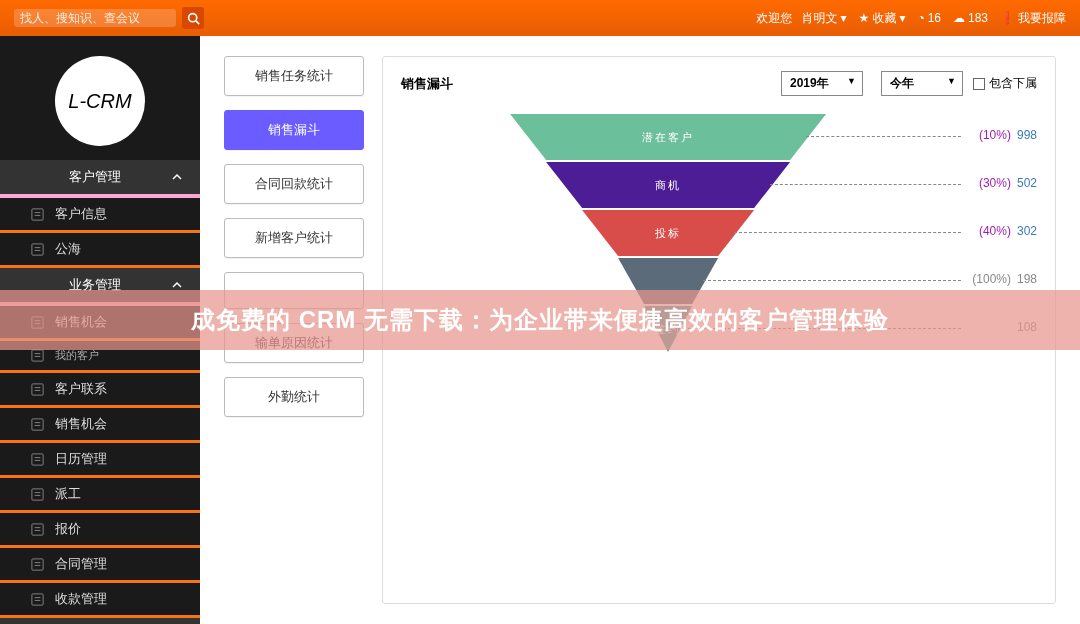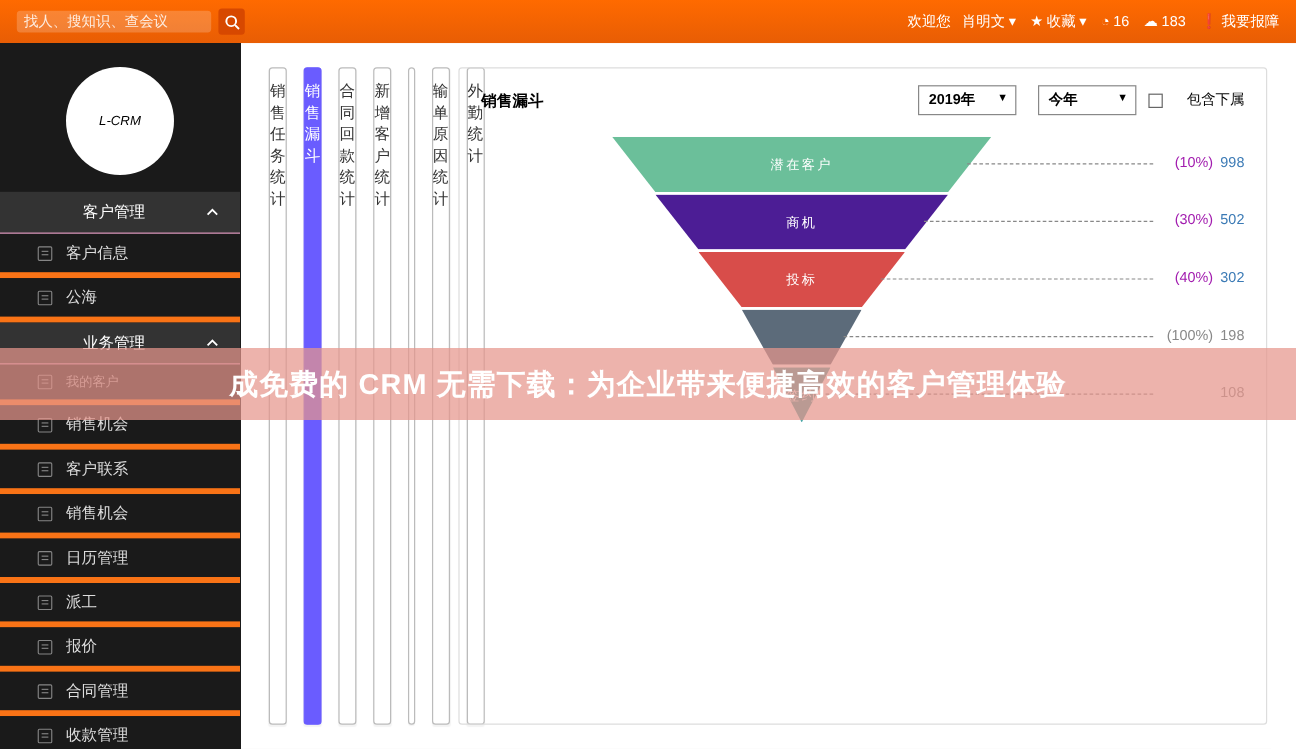--- a/index.html
+++ b/index.html
@@ -10,41 +10,41 @@
 .search-input { background: transparent; border: none; color: #fff; font-size: 12px; width: 150px; outline: none; }
 .search-input::placeholder { color: rgba(255,255,255,0.85); }
 .search-btn { width: 22px; height: 22px; background: #d74800; border-radius: 3px; display: flex; align-items: center; justify-content: center; margin-left: 6px; cursor: pointer; }
 .top-right { margin-left: auto; display: flex; align-items: center; gap: 12px; }
 .top-right span, .top-right a { color: #fff; font-size: 12px; display: inline-flex; align-items: center; gap: 3px; }
 
 .layout { display: flex; height: calc(624px - 36px); }
 
 .sidebar { width: 200px; background: #1a1a1a; color: #fff; overflow-y: auto; }
 .logo-wrap { display: flex; justify-content: center; padding: 20px 0 14px; }
-.logo-circle { width: 90px; height: 90px; background: #fff; border-radius: 50%; display: flex; align-items: center; justify-content: center; color: #000; font-style: italic; font-size: 11px; font-weight: 500; }
-.nav-group { background: #333; color: #fff; font-size: 13px; padding: 8px 18px; display: flex; align-items: center; justify-content: space-between; cursor: pointer; border-bottom: 1px solid #f9a8d4; }
+.logo-circle { width: 90px; height: 90px; background: #fff; border-radius: 50%; display: flex; align-items: center; justify-content: center; color: #000; font-style: italic; font-size: 20px; font-weight: 500; }
+.nav-group { background: #333; color: #fff; font-size: 13px; padding: 8px 18px; display: flex; align-items: center; justify-content: space-between; cursor: pointer; border-bottom: 4px solid #f9a8d4; }
 .nav-group .label { flex: 1; text-align: center; }
-.nav-item { background: #1a1a1a; color: #ddd; font-size: 13px; padding: 7px 18px 7px 30px; display: flex; align-items: center; gap: 10px; cursor: pointer; border-bottom: 5px solid #f97316; }
+.nav-item { background: #1a1a1a; color: #ddd; font-size: 13px; padding: 7px 18px 7px 30px; display: flex; align-items: center; gap: 10px; cursor: pointer; border-bottom: 3px solid #f97316; }
 .nav-item .label { flex: 1; text-align: left; }
 .nav-item.sm { font-size: 11px; color: #aaa; }
 .nav-icon { width: 15px; height: 15px; display: inline-block; opacity: 0.75; }
 .caret { width: 10px; height: 10px; }
 
 .content { flex: 1; display: flex; background: #fff; padding: 20px 24px; gap: 18px; }
 
-.stat-buttons { width: 140px; display: flex; gap: 14px; }
+.stat-buttons { width: 140px; display: flex; flex-direction: column; gap: 14px; }
 .stat-btn { border: 1px solid #bbb; background: #fff; color: #333; font-size: 13px; padding: 10px 0; text-align: center; border-radius: 3px; cursor: pointer; box-shadow: 0 1px 1px rgba(0,0,0,0.05); }
 .stat-btn.active { background: #6a5cff; color: #fff; border-color: #6a5cff; }
 
 .chart-panel { flex: 1; border: 1px solid #ddd; border-radius: 3px; padding: 14px 18px; position: relative; }
 .chart-header { display: flex; align-items: center; font-size: 13px; font-weight: bold; gap: 10px; }
 .chart-title { flex: 0 0 auto; }
 .select { font-size: 12px; padding: 3px 20px 3px 8px; border: 1px solid #888; background: #fff; position: relative; min-width: 82px; cursor: pointer; margin-left: 8px; }
 .select::after { content: "▼"; position: absolute; right: 6px; top: 4px; font-size: 9px; }
-.checkbox-wrap { margin-left: auto; display: flex; align-items: center; gap: 20px; font-size: 12px; font-weight: normal; }
+.checkbox-wrap { margin-left: auto; display: flex; align-items: center; gap: 4px; font-size: 12px; font-weight: normal; }
 .checkbox { width: 12px; height: 12px; border: 1px solid #666; display: inline-block; }
 
 .funnel-area { position: relative; height: 380px; margin-top: 18px; }
 .funnel-row { position: absolute; left: 0; right: 0; height: 46px; }
 .funnel-seg { position: absolute; left: 50%; transform: translateX(-50%); height: 46px; display: flex; align-items: center; justify-content: center; color: #fff; font-size: 11px; letter-spacing: 2px; }
 .funnel-dash { position: absolute; top: 22px; border-top: 1px dashed #888; height: 0; }
 .funnel-label { position: absolute; right: 0; top: 14px; font-size: 12px; color: #3b7ab5; display: flex; gap: 6px; }
 .funnel-label .pct { color: #a21caf; }
 .funnel-label .val { color: #3b7ab5; }
 .funnel-label.grey, .funnel-label.grey .pct, .funnel-label.grey .val { color: #888; }
@@ -100,35 +100,35 @@
             <line x1="5" y1="9" x2="11" y2="9" stroke="#aaa"></line>
           </svg>
           <span class="label">公海</span>
         </div>
         <div class="nav-group">
           <span class="label">业务管理</span>
           <svg class="caret" viewBox="0 0 10 10" fill="#fff">
             <path d="M1 7 L5 3 L9 7" stroke="#fff" stroke-width="1.5" fill="none"></path>
           </svg>
         </div>
+        <div class="nav-item">
+          <svg class="nav-icon" viewBox="0 0 16 16" fill="#aaa">
+            <rect x="2" y="2" width="12" height="12" rx="1" fill="none" stroke="#aaa"></rect>
+            <line x1="5" y1="6" x2="11" y2="6" stroke="#aaa"></line>
+            <line x1="5" y1="9" x2="11" y2="9" stroke="#aaa"></line>
+          </svg>
+          <span class="label">销售机会</span>
+        </div>
         <div class="nav-item sm">
           <svg class="nav-icon" viewBox="0 0 16 16" fill="#aaa">
             <rect x="2" y="2" width="12" height="12" rx="1" fill="none" stroke="#aaa"></rect>
             <line x1="5" y1="6" x2="11" y2="6" stroke="#aaa"></line>
             <line x1="5" y1="9" x2="11" y2="9" stroke="#aaa"></line>
           </svg>
           <span class="label">我的客户</span>
-        </div>
-        <div class="nav-item">
-          <svg class="nav-icon" viewBox="0 0 16 16" fill="#aaa">
-            <rect x="2" y="2" width="12" height="12" rx="1" fill="none" stroke="#aaa"></rect>
-            <line x1="5" y1="6" x2="11" y2="6" stroke="#aaa"></line>
-            <line x1="5" y1="9" x2="11" y2="9" stroke="#aaa"></line>
-          </svg>
-          <span class="label">销售机会</span>
         </div>
         <div class="nav-item">
           <svg class="nav-icon" viewBox="0 0 16 16" fill="#aaa">
             <rect x="2" y="2" width="12" height="12" rx="1" fill="none" stroke="#aaa"></rect>
             <line x1="5" y1="6" x2="11" y2="6" stroke="#aaa"></line>
             <line x1="5" y1="9" x2="11" y2="9" stroke="#aaa"></line>
           </svg>
           <span class="label">客户联系</span>
         </div>
         <div class="nav-item">

